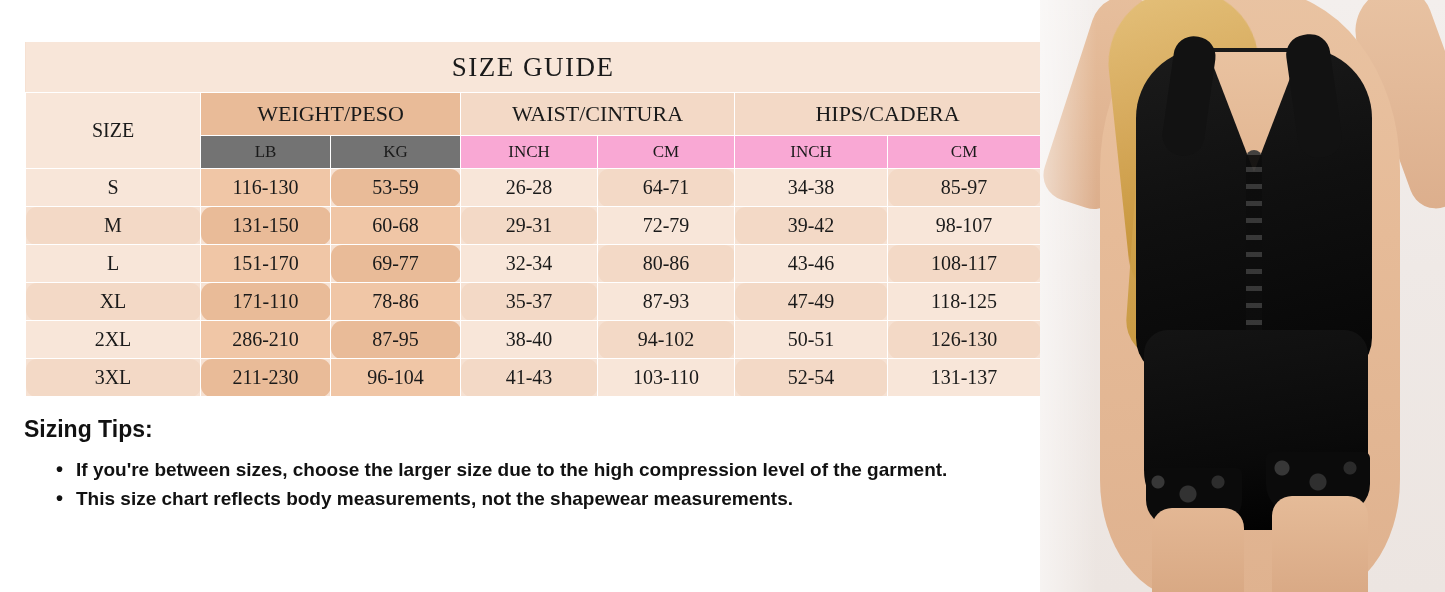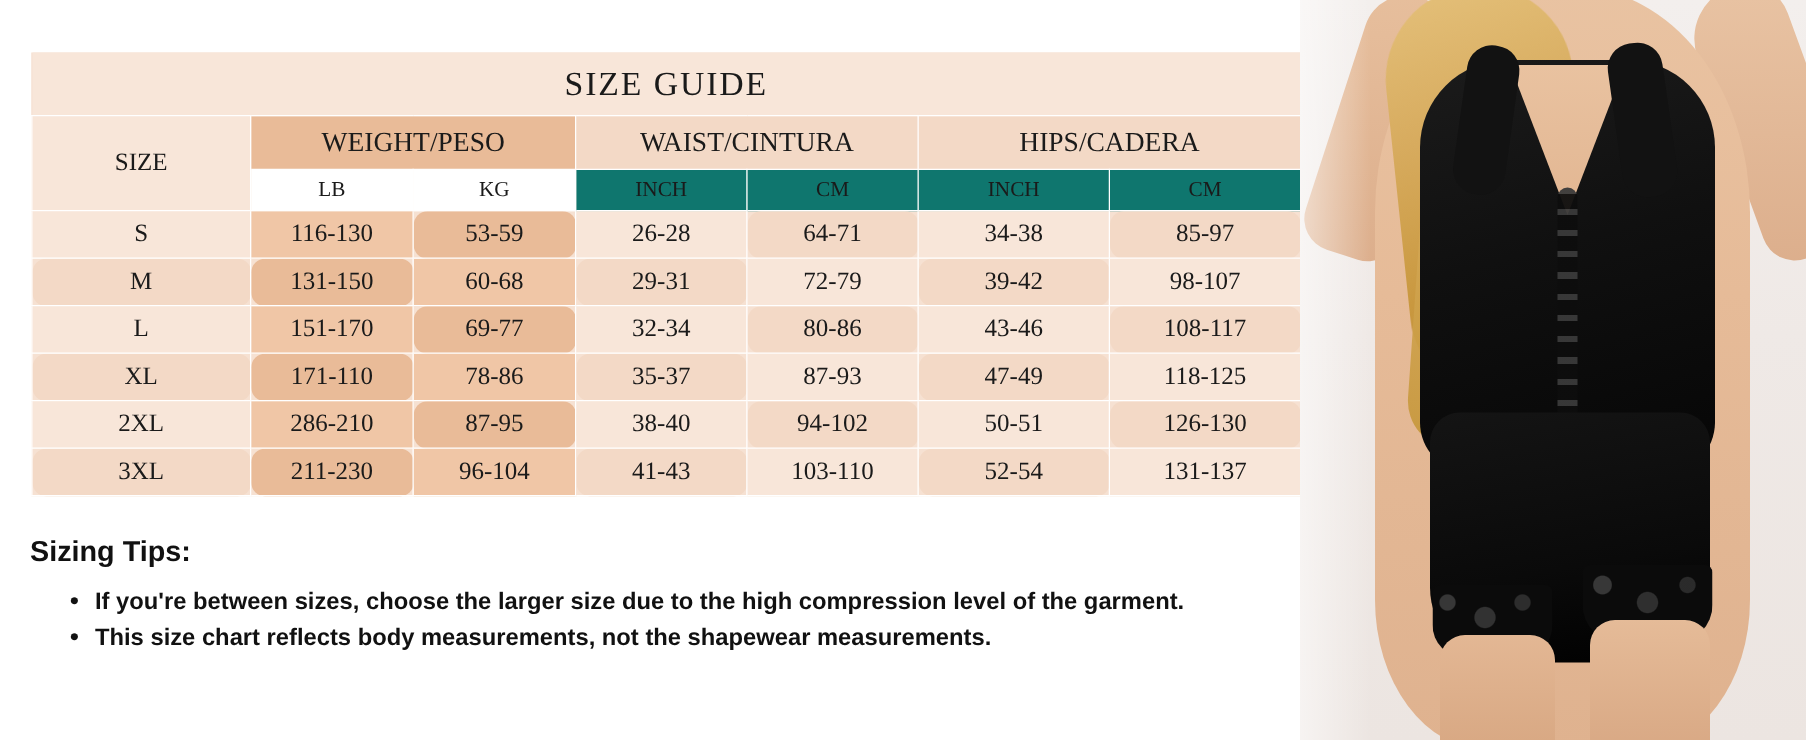--- a/index.html
+++ b/index.html
@@ -234,24 +234,24 @@
     padding: 8px 0;
     background: #f3d9c6;
   }
   .hdr-group.weight {
     background: #e9bb98;
   }
   .hdr-sub {
     font-size: 17px;
     font-weight: bold;
     padding: 6px 0;
-    background: #0f766e;
+    background: #f9a8d4;
   }
   .hdr-sub.weight {
-    background: #ffffff;
+    background: #737373;
   }
   .size-head {
     font-size: 20px;
     font-weight: bold;
     background: #f8e6d9;
   }
   .row-cell {
     font-size: 20px;
     padding: 7px 0;
     background: #f8e6d9;
@@ -269,21 +269,21 @@
   .row-cell.size {
     background: #f8e6d9;
   }
   .row-cell.size.alt {
     background: #f3d9c6;
   }
 
   .tips {
     position: absolute;
     left: 22px;
-    top: 428px;
+    top: 416px;
     width: 980px;
     color: #111;
   }
   .tips-title {
     font-size: 23px;
     font-weight: bold;
     margin: 0 0 10px 2px;
   }
   .tips ul {
     margin: 12px;

